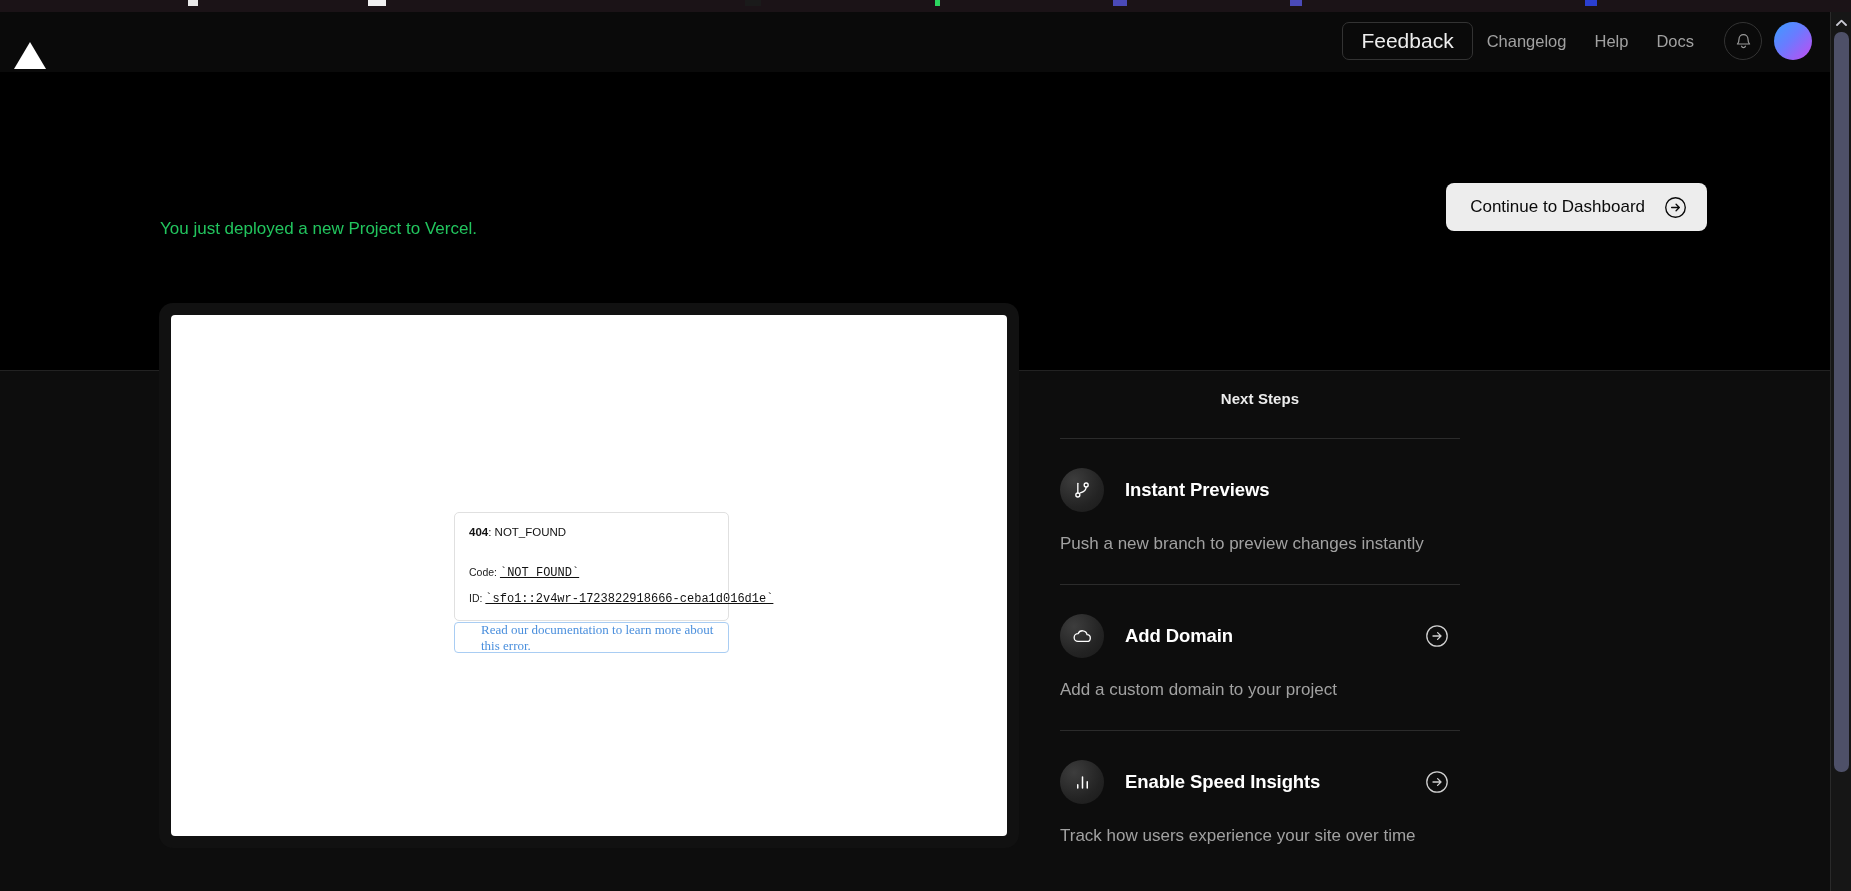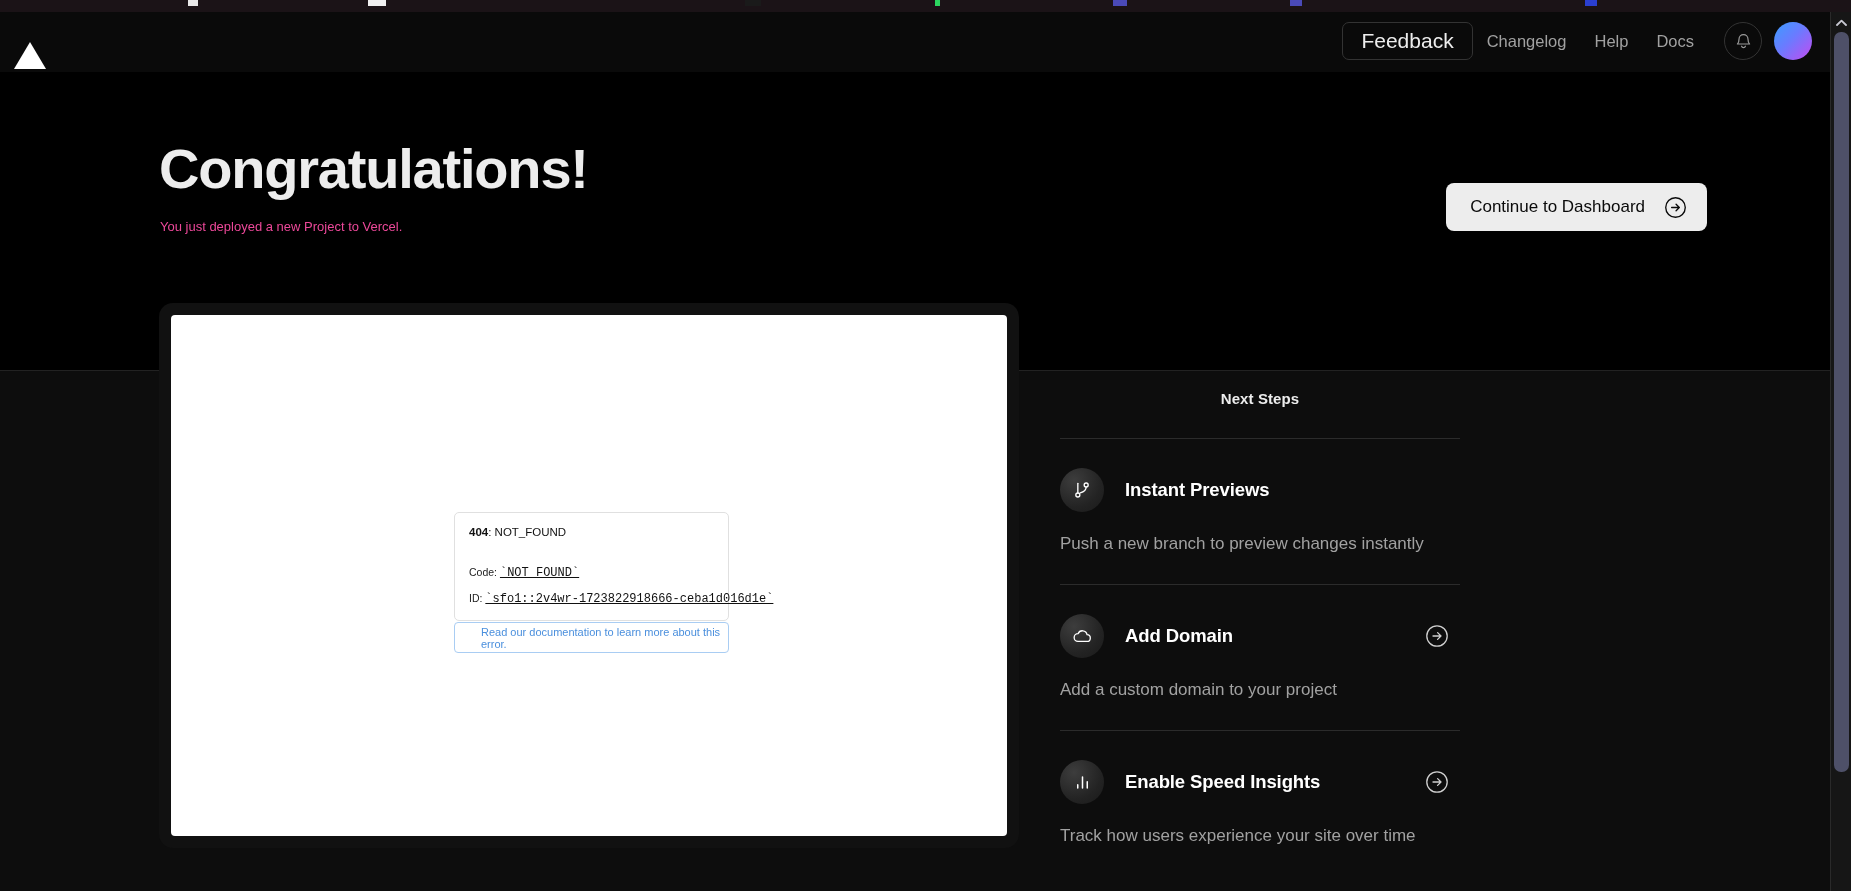--- a/index.html
+++ b/index.html
@@ -119,22 +119,22 @@
     font-size: 56px;
     font-weight: bold;
     color: #ededed;
     letter-spacing: -1.2px;
     line-height: 1.05;
   }
   .hero-sub {
     position: absolute;
     left: 160px;
     top: 147px;
-    font-size: 13px;
-    color: #ec4899;
+    font-size: 17px;
+    color: #22c55e;
   }
   .cta-btn {
     position: absolute;
     right: 123px;
     top: 111px;
     height: 48px;
     padding: 0 20px 0 24px;
     display: flex;
     align-items: center;
     gap: 19px;
@@ -215,23 +215,23 @@
     width: 275px;
     height: 31px;
     border: 1px solid #a9cdf3;
     border-radius: 4px;
     display: flex;
     align-items: center;
     padding-left: 14px;
     cursor: pointer;
   }
   .doc-link-box span {
-    font-size: 11px;
+    font-size: 13px;
     color: #4a8fdd;
-    font-family: Liberation Sans, sans-serif;
+    font-family: Liberation Serif, serif;
     padding-left: 12px;
   }
 
   
   .next-steps {
     position: absolute;
     left: 1060px;
     top: 390px;
     width: 400px;
   }
@@ -340,21 +340,20 @@
           <path d="M4 7.2a4.5 4.5 0 0 1 9 0c0 3 1 4 1.6 4.8H2.4C3 11.2 4 10.2 4 7.2Z" stroke="#9a9a9a" stroke-width="1.2" stroke-linejoin="round"></path>
           <path d="M6.6 14.2a2 2 0 0 0 3.8 0" stroke="#9a9a9a" stroke-width="1.2" stroke-linecap="round"></path>
         </svg>
       </div>
 
       <div class="avatar"></div>
     </div>
   </div>
 
   <div class="hero">
-    <div class="hero-title">Congratulations!</div>
     <div class="hero-sub">You just deployed a new Project to Vercel.</div>
 
     <button class="cta-btn">
       <span>Continue to Dashboard</span>
       <svg width="23" height="23" viewBox="0 0 24 24" fill="none">
         <circle cx="12" cy="12" r="10.2" stroke="#0a0a0a" stroke-width="1.4"></circle>
         <path d="M8 12h8M12.6 8.6 16 12l-3.4 3.4" stroke="#0a0a0a" stroke-width="1.4" stroke-linecap="round" stroke-linejoin="round"></path>
       </svg>
     </button>
   </div>

